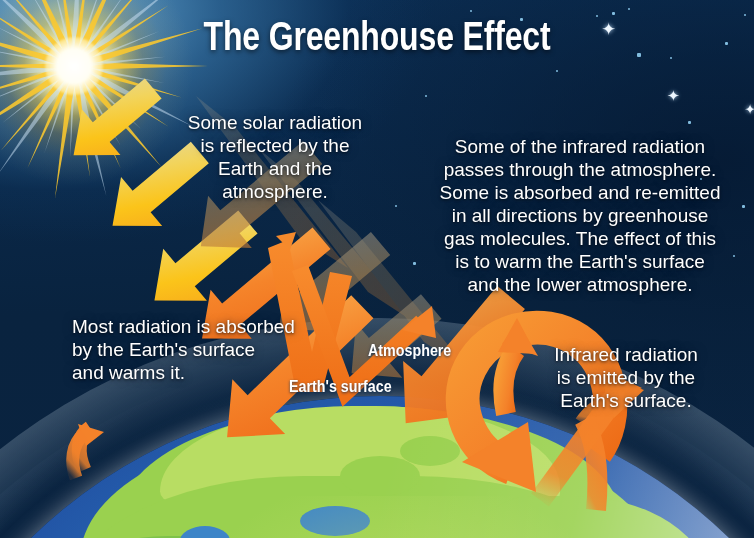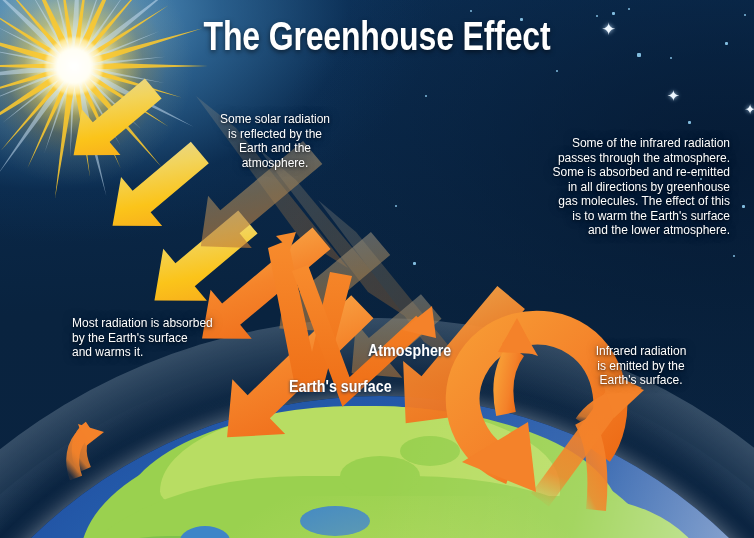--- a/index.html
+++ b/index.html
@@ -115,28 +115,28 @@
     position:absolute; left:0; top:14px; width:754px;
     text-align:center; color:#fff;
     font-family:"Liberation Sans", sans-serif;
     font-size:40px; font-weight:bold; letter-spacing:-.2px;
     transform:scaleX(.80); transform-origin:50% 50%;
     text-shadow:0 2px 6px rgba(0,0,0,.55);
   }
   .txt{
     position:absolute; color:#fff;
     font-family:"Liberation Sans", sans-serif;
-    font-size:12px; line-height:1.21;
+    font-size:19px; line-height:1.21;
     text-shadow:0 1px 3px rgba(0,0,0,.70), 0 0 10px rgba(0,20,45,.55);
     white-space:pre-line;
   }
   #t-solar{ left:150px; top:112px; width:250px; text-align:center; }
-  #t-infra-long{ left:430px; top:136px; width:300px; text-align:right; }
+  #t-infra-long{ left:430px; top:136px; width:300px; text-align:center; }
   #t-absorbed{ left:24px; top:316px; width:280px; text-align:left;margin-left:48px; }
-  #t-emitted{ left:543px; top:344px; width:196px; text-align:center; }
+  #t-emitted{ left:528px; top:344px; width:196px; text-align:center; }
 
   .label{
     position:absolute; color:#fff; font-weight:bold;
     font-family:"Liberation Sans", sans-serif;
     font-size:17px; transform:scaleX(.84); transform-origin:0 50%;
     text-shadow:0 1px 3px rgba(10,40,75,.85);
     white-space:nowrap;
   }
   #l-atmosphere{ left:368px; top:341px; }
   #l-surface{ left:289px; top:377px; }

